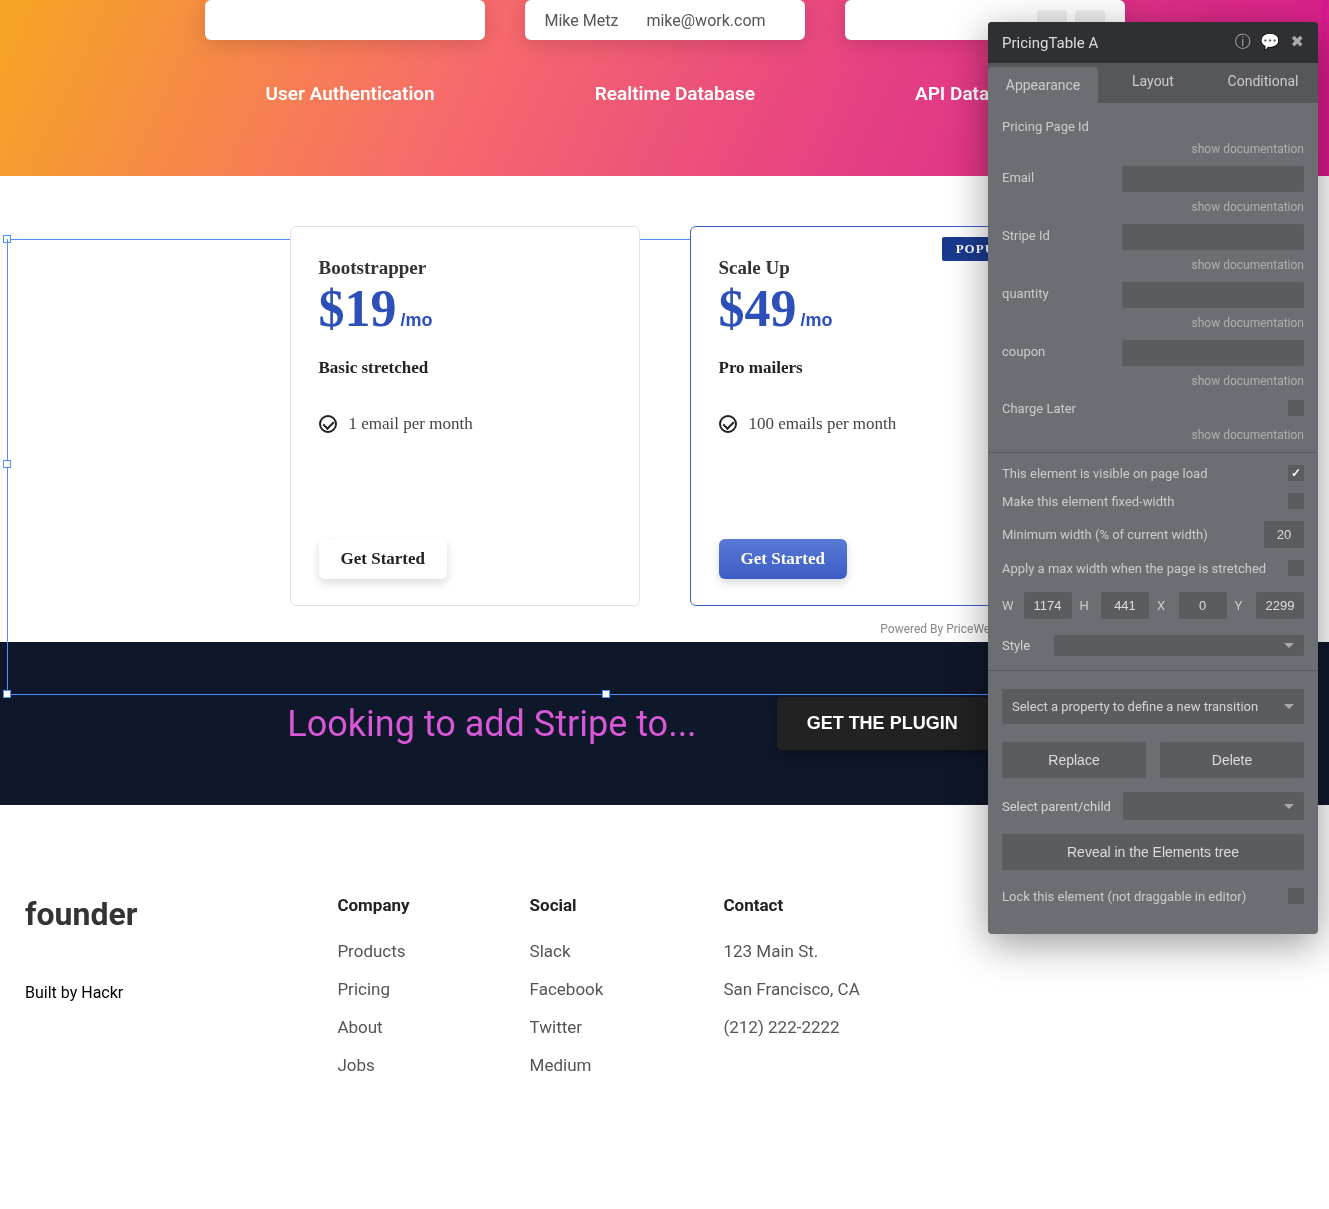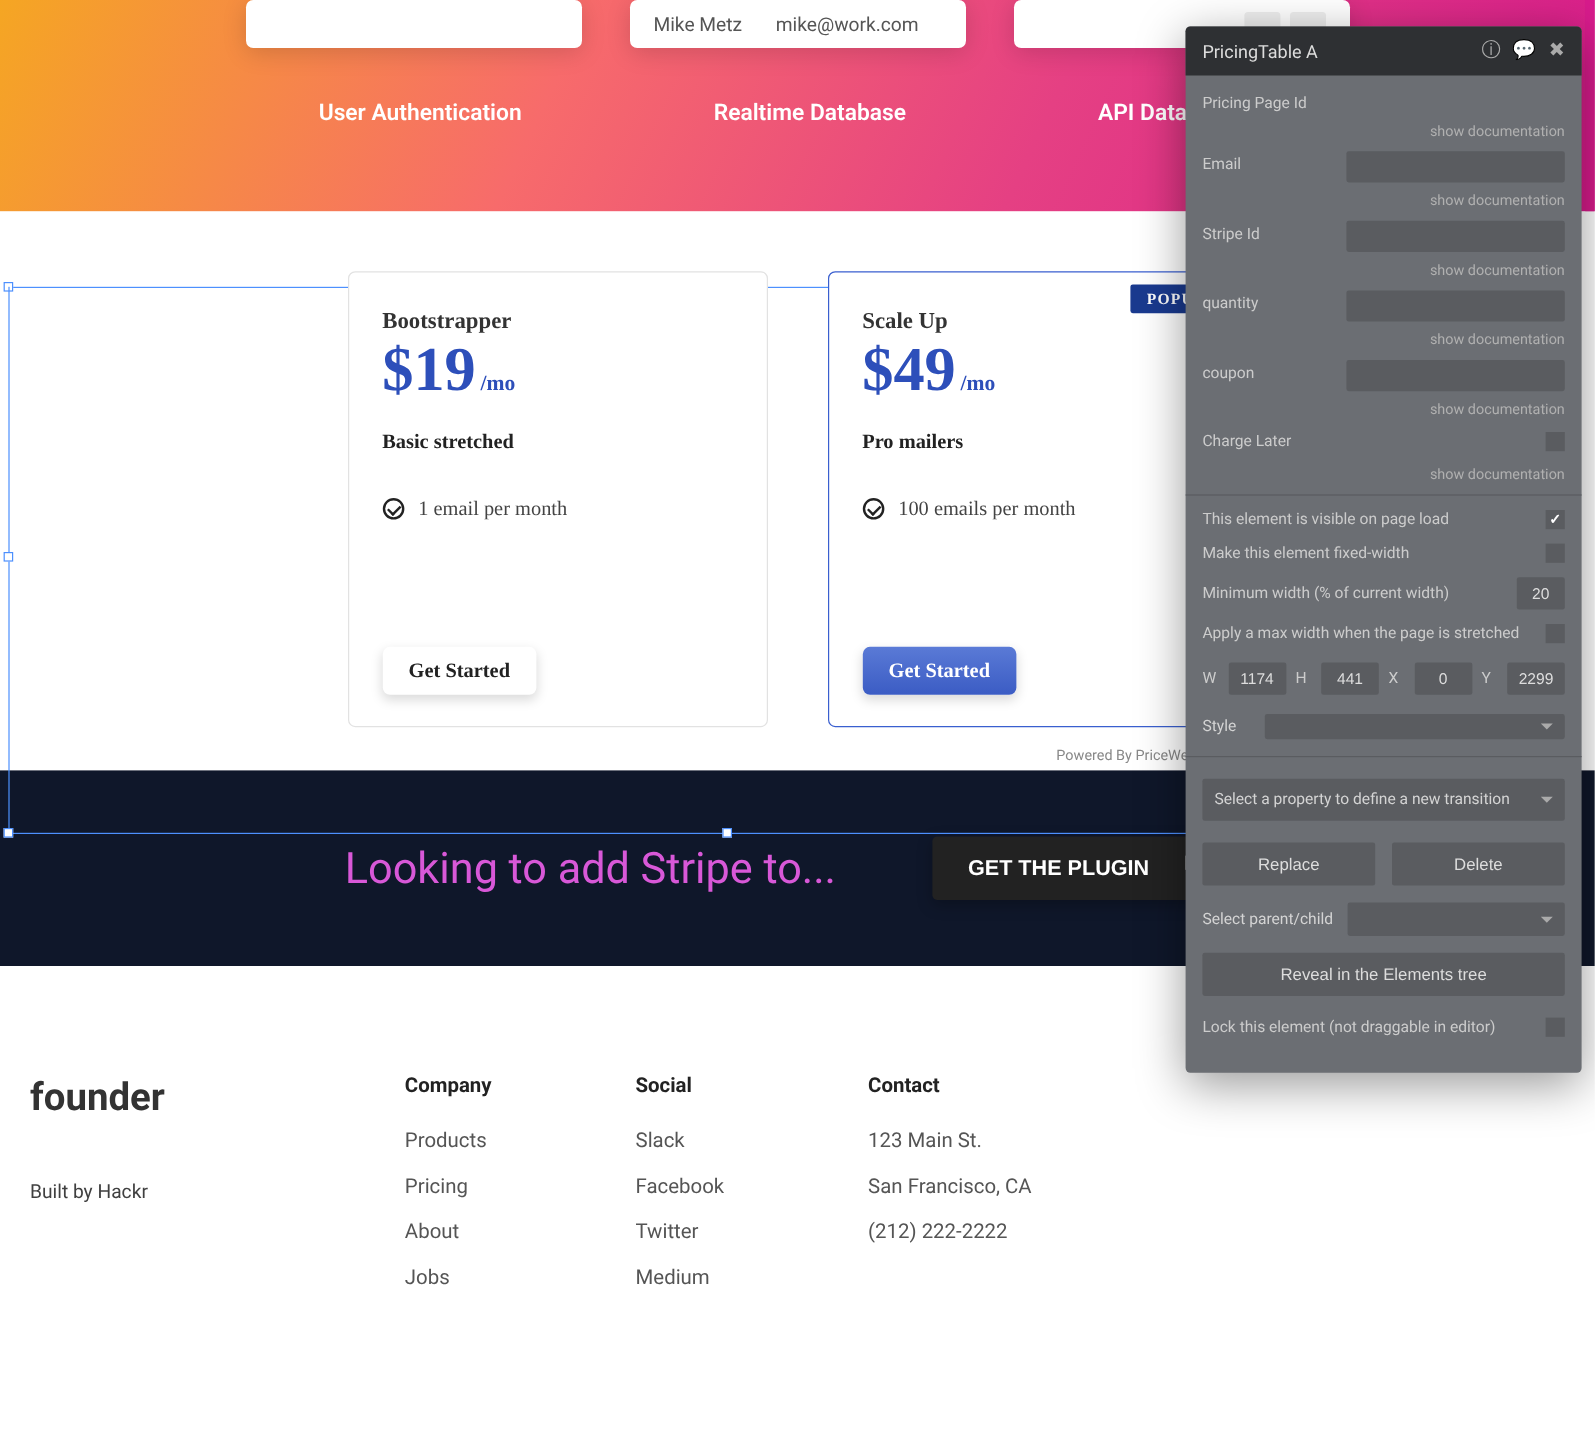--- a/index.html
+++ b/index.html
@@ -20,42 +20,42 @@
 .sel-line-v { position:absolute; width:1px; background:#4d90fe; }
 .sel-handle { position:absolute; width:8px; height:8px; background:#fff; border:1px solid #4d90fe; }
 
 
 .pricing { position:relative; padding:50px 0 10px; display:flex; justify-content:center; gap:50px; }
 .price-card { width:350px; height:380px; background:#fff; border:1px solid #e2e2e2; border-radius:6px; padding:30px 28px 26px; position:relative; display:flex; flex-direction:column; }
 .price-card.popular { border:1px solid #3a5fcf; }
 .popular-badge { position:absolute; top:10px; right:-1px; background:#1a3a8f; color:#fff; font-size:13px; font-weight:700; letter-spacing:1px; padding:4px 14px; border-radius:2px 0 0 2px; font-family: Georgia, serif; }
 .plan-name { font-family: Georgia, serif; font-size:19px; color:#333; font-weight:600; }
 .plan-price { font-family: Georgia, serif; font-size:52px; font-weight:800; color:#2d4fba; margin-top:8px; }
-.plan-period { font-family: Liberation Serif, serif; font-size:18px; color:#2d4fba; font-weight:600; }
+.plan-period { font-family: Liberation Sans, sans-serif; font-size:18px; color:#2d4fba; font-weight:600; }
 .plan-sub { font-family: Georgia, serif; font-size:17px; color:#222; margin-top:20px; font-weight:600; }
 .plan-feat { display:flex; align-items:center; gap:12px; margin-top:36px; font-family: Georgia, serif; color:#444; font-size:17px; }
 .check-icon { width:18px; height:18px; border:2px solid #222; border-radius:50%; position:relative; flex-shrink:0; }
 .check-icon::after { content:""; position:absolute; left:4px; top:2px; width:5px; height:8px; border-right:2px solid #222; border-bottom:2px solid #222; transform:rotate(45deg); }
 .plan-btn { margin-top:auto; align-self:flex-start; padding:10px 22px; border-radius:6px; font-family: Georgia, serif; font-size:17px; font-weight:600; border:none; cursor:pointer; box-shadow:0 4px 10px rgba(0,0,0,0.15); }
 .plan-btn.white { background:#fff; color:#222; }
 .plan-btn.blue { background:linear-gradient(180deg,#5a7ad6,#3b5cc4); color:#fff; }
 .powered { text-align:right; font-size:12px; color:#888; padding:6px 320px 6px 0; }
 
 
 .cta-band { background:#0f172a; padding:55px 0; display:flex; align-items:center; justify-content:center; gap:80px; }
 .cta-text { font-size:36px; color:#d858d8; font-weight:400; }
 .cta-btn { background:#222; color:#fff; padding:16px 30px; border:none; border-radius:4px; font-size:18px; font-weight:600; display:flex; align-items:flex-start; gap:30px; cursor:pointer; box-shadow:0 4px 12px rgba(0,0,0,0.25); }
 .arrows { display:flex; gap:0; }
 .arrow { width:0; height:0; border-top:6px solid transparent; border-bottom:6px solid transparent; border-left:8px solid #fff; }
 .arrow.dim { border-left-color:#888; }
 
 
 .footer { padding:90px 25px 30px; display:flex; gap:200px; }
 .footer-brand { font-size:32px; font-weight:700; color:#333; }
-.footer-sub { font-size:16px; color:#404040; margin-top:50px; }
+.footer-sub { font-size:16px; color:#000000; margin-top:50px; }
 .footer-cols { display:flex; gap:120px; }
 .footer-col h4 { font-size:17px; color:#222; margin-bottom:26px; font-weight:700; }
 .footer-col div, .footer-col a { display:block; font-size:17px; color:#555; margin-bottom:18px; text-decoration:none; }
 
 
 .panel { position:absolute; top:22px; right:11px; width:330px; background:#6b6e73; border-radius:4px; box-shadow:0 10px 40px rgba(0,0,0,0.4); color:#d4d4d4; font-size:14px; }
 .panel-head { background:#2e3033; padding:10px 14px; display:flex; align-items:center; justify-content:space-between; border-radius:4px 4px 0 0; }
 .panel-title { color:#ddd; font-size:15px; }
 .panel-head-icons { display:flex; gap:10px; color:#aaa; }
 .panel-head-icons span { cursor:pointer; font-size:16px; }
@@ -192,20 +192,25 @@
 
 <div class="panel">
   <div class="panel-head">
     <span class="panel-title">PricingTable A</span>
     <div class="panel-head-icons">
       <span>ⓘ</span>
       <span>💬</span>
       <span>✖</span>
     </div>
   </div>
+  <div class="tabs">
+    <div class="tab active">Appearance</div>
+    <div class="tab">Layout</div>
+    <div class="tab">Conditional</div>
+  </div>
   <div class="panel-body">
     <div class="prop-row">
       <div class="prop-label">Pricing Page Id</div>
     </div>
     <div class="prop-doc">show documentation</div>
 
     <div class="prop-row">
       <div class="prop-label">Email</div>
       <div class="prop-input"></div>
     </div>

